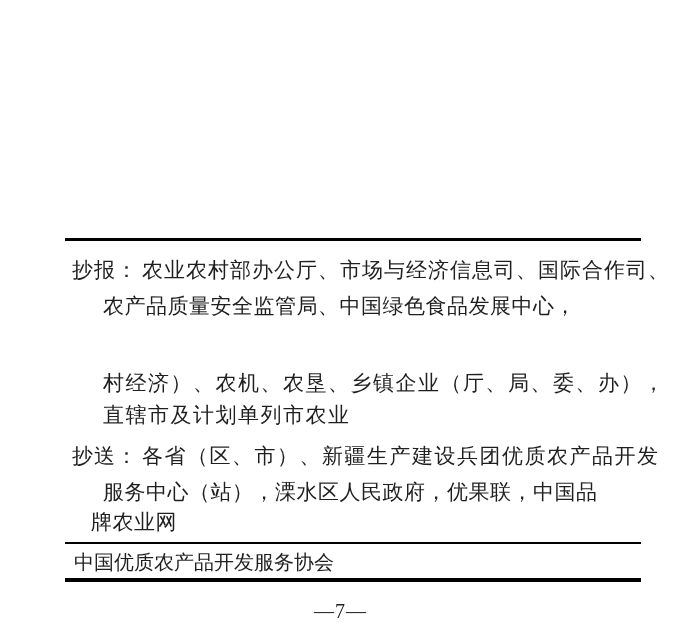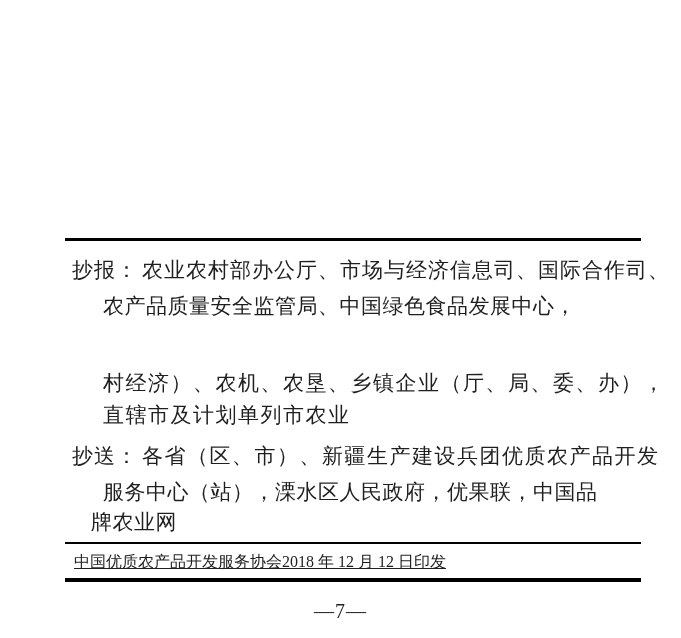--- a/index.html
+++ b/index.html
@@ -47,28 +47,28 @@
   .l6 .body { letter-spacing: 1.5px; }
   .l7 { top: 477px; left: 103px; letter-spacing: 0.5px; }
   .l8 { top: 507px; left: 91px; letter-spacing: 0.5px; font-family: Liberation Serif, serif; }
 
   .footer-row {
     position: absolute;
     top: 549px;
     left: 65px;
     width: 576px;
     display: flex;
+    justify-content: space-between;
     align-items: center;
     box-sizing: border-box;
     padding-left: 9px;
     padding-right: 20px;
-    font-size: 16px;
+    font-size: 20px;
     line-height: 26px;
     white-space: nowrap;
-    text-decoration: underline;
   }
   .page-number {
     position: absolute;
     top: 598px;
     left: 0;
     width: 100%;
     text-align: center;
     font-size: 20px;
     line-height: 26px;
     letter-spacing: 1px;
@@ -91,20 +91,19 @@
   <div class="line l7">服务中心（站），溧水区人民政府，优果联，中国品</div>
   <div class="line l6">
     <span class="block-label">抄送：</span><span class="body">各省（区、市）、新疆生产建设兵团优质农产品开发</span>
   </div>
   <div class="line l8">牌农业网</div>
 
   <div class="rule rule-footer-thin"></div>
 
   <div class="footer-row">
     <span>中国优质农产品开发服务协会</span>
-    <span>2018 年 12 月 12 日印发</span>
   </div>
 
   <div class="rule rule-footer-thick"></div>
 
   <div class="page-number">—7—</div>
 
 </div>
 
 </body></html>

